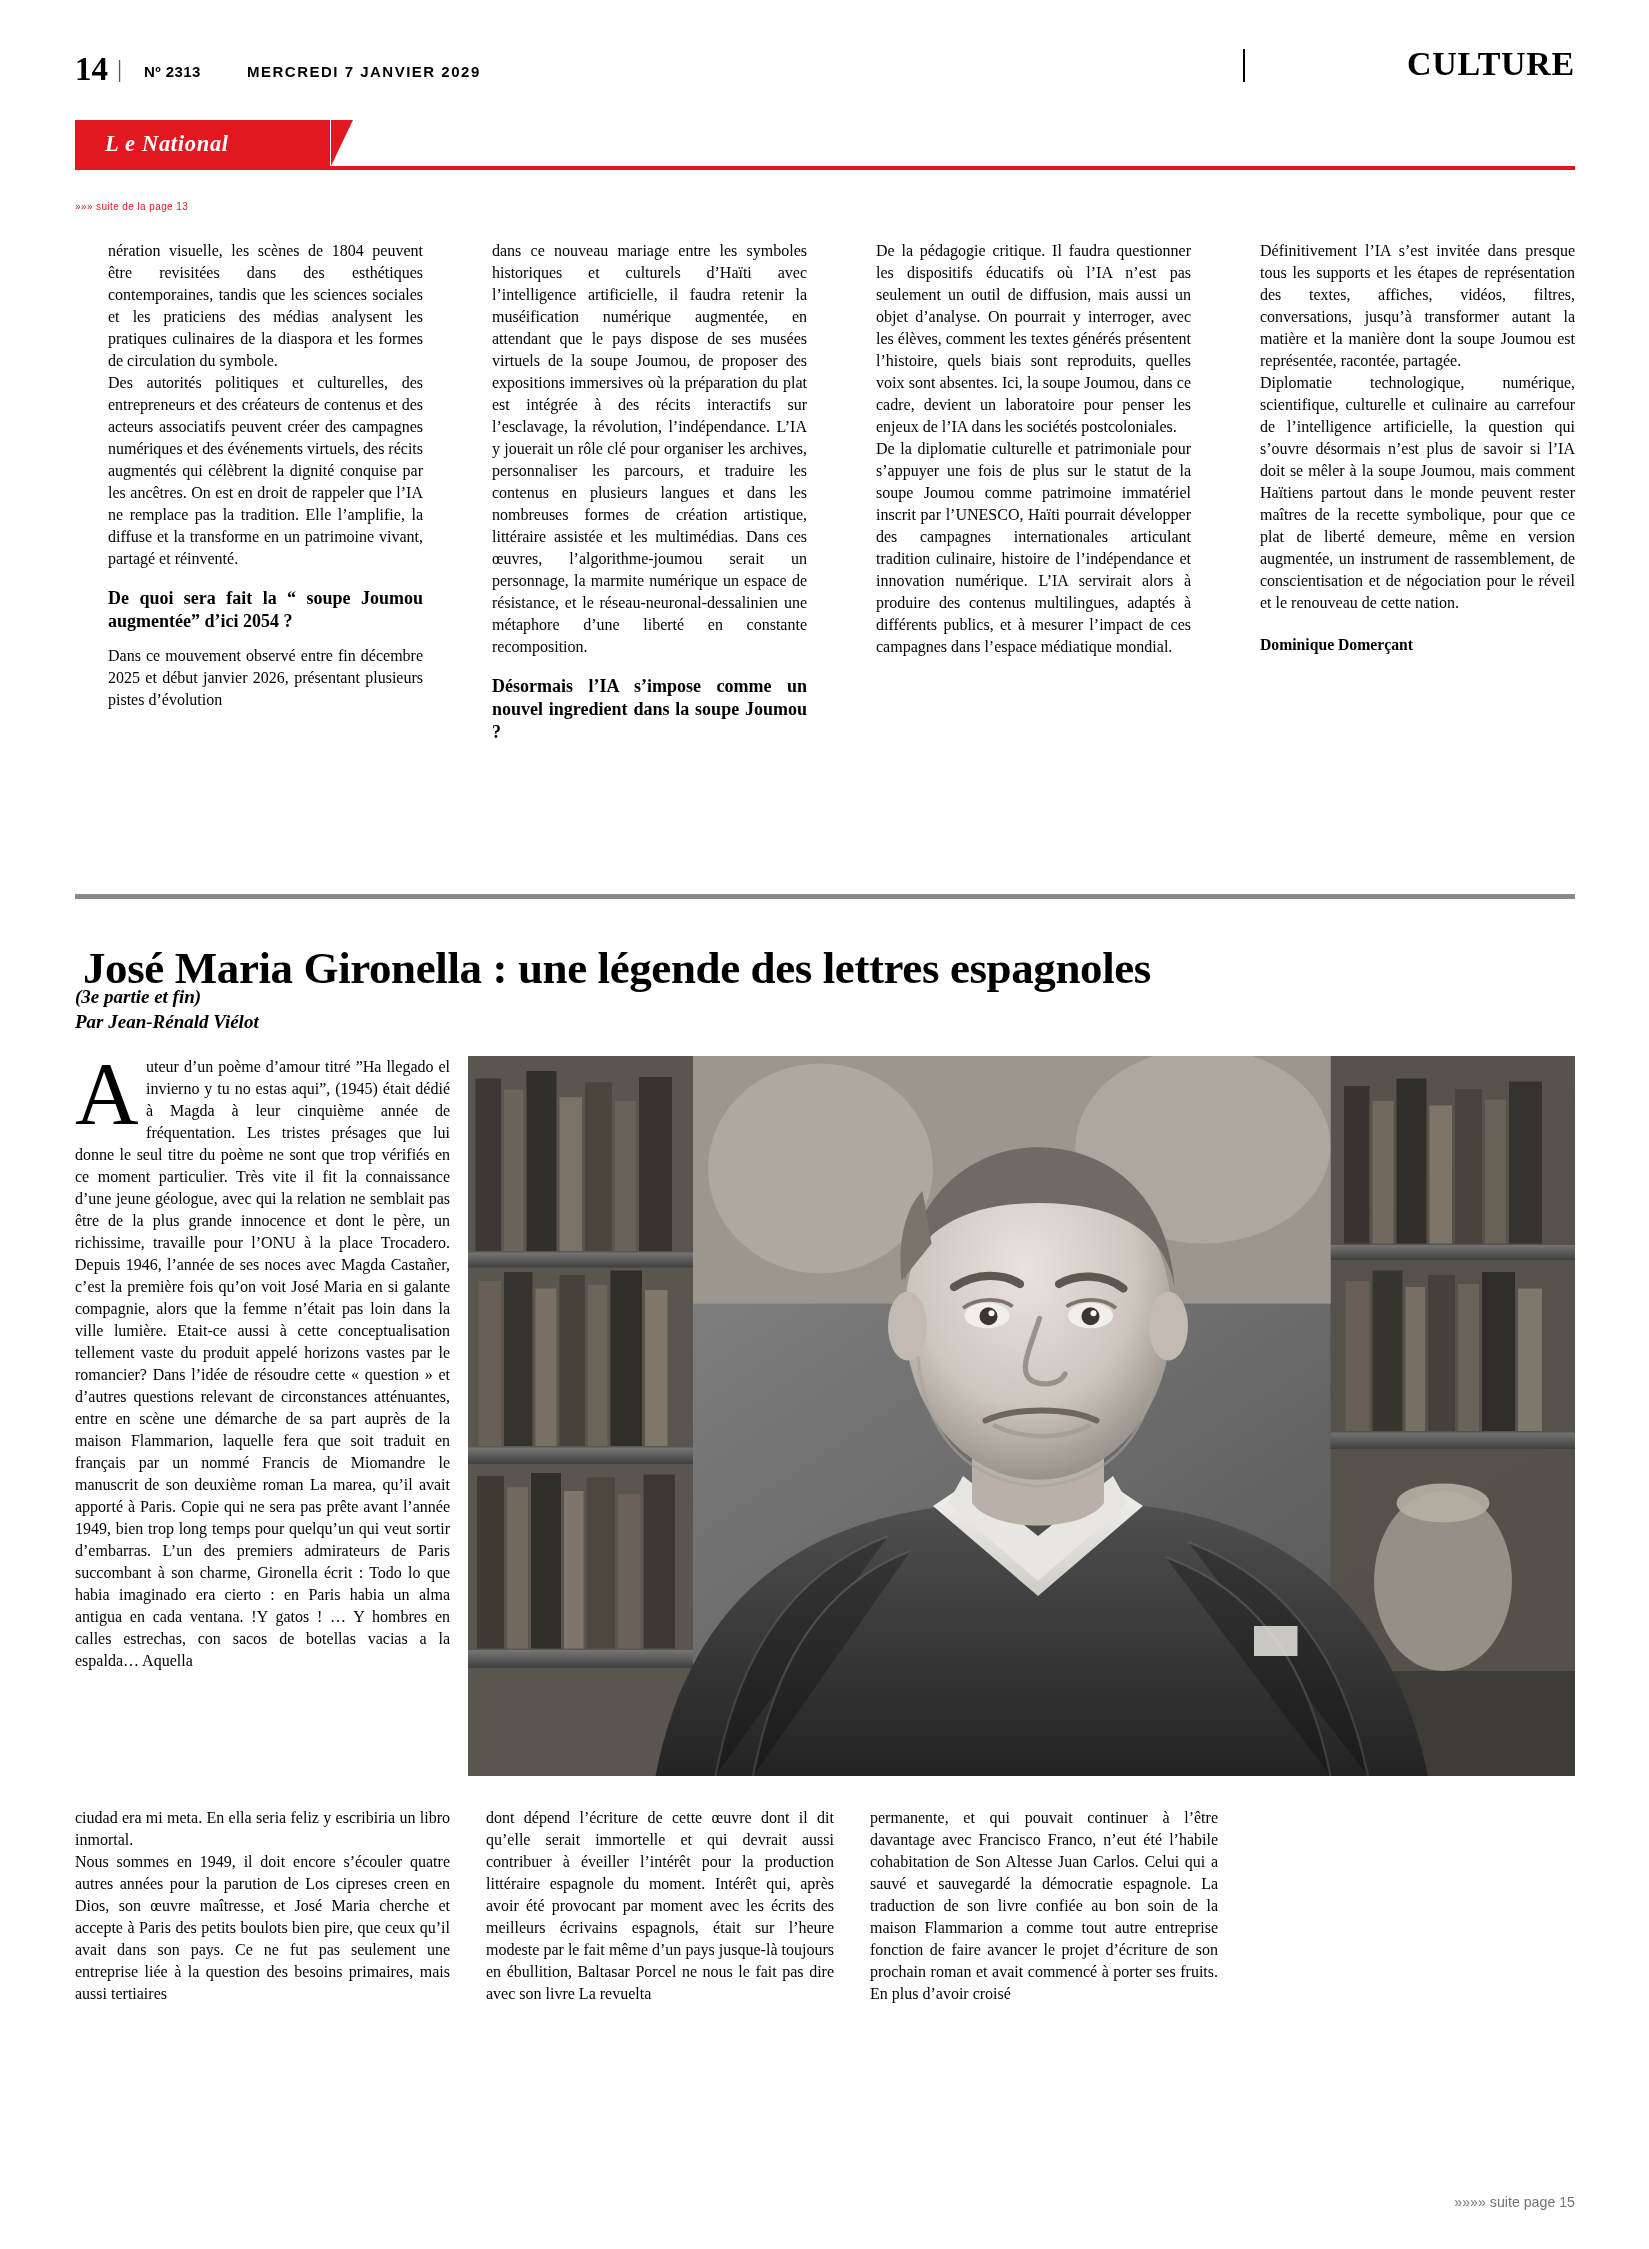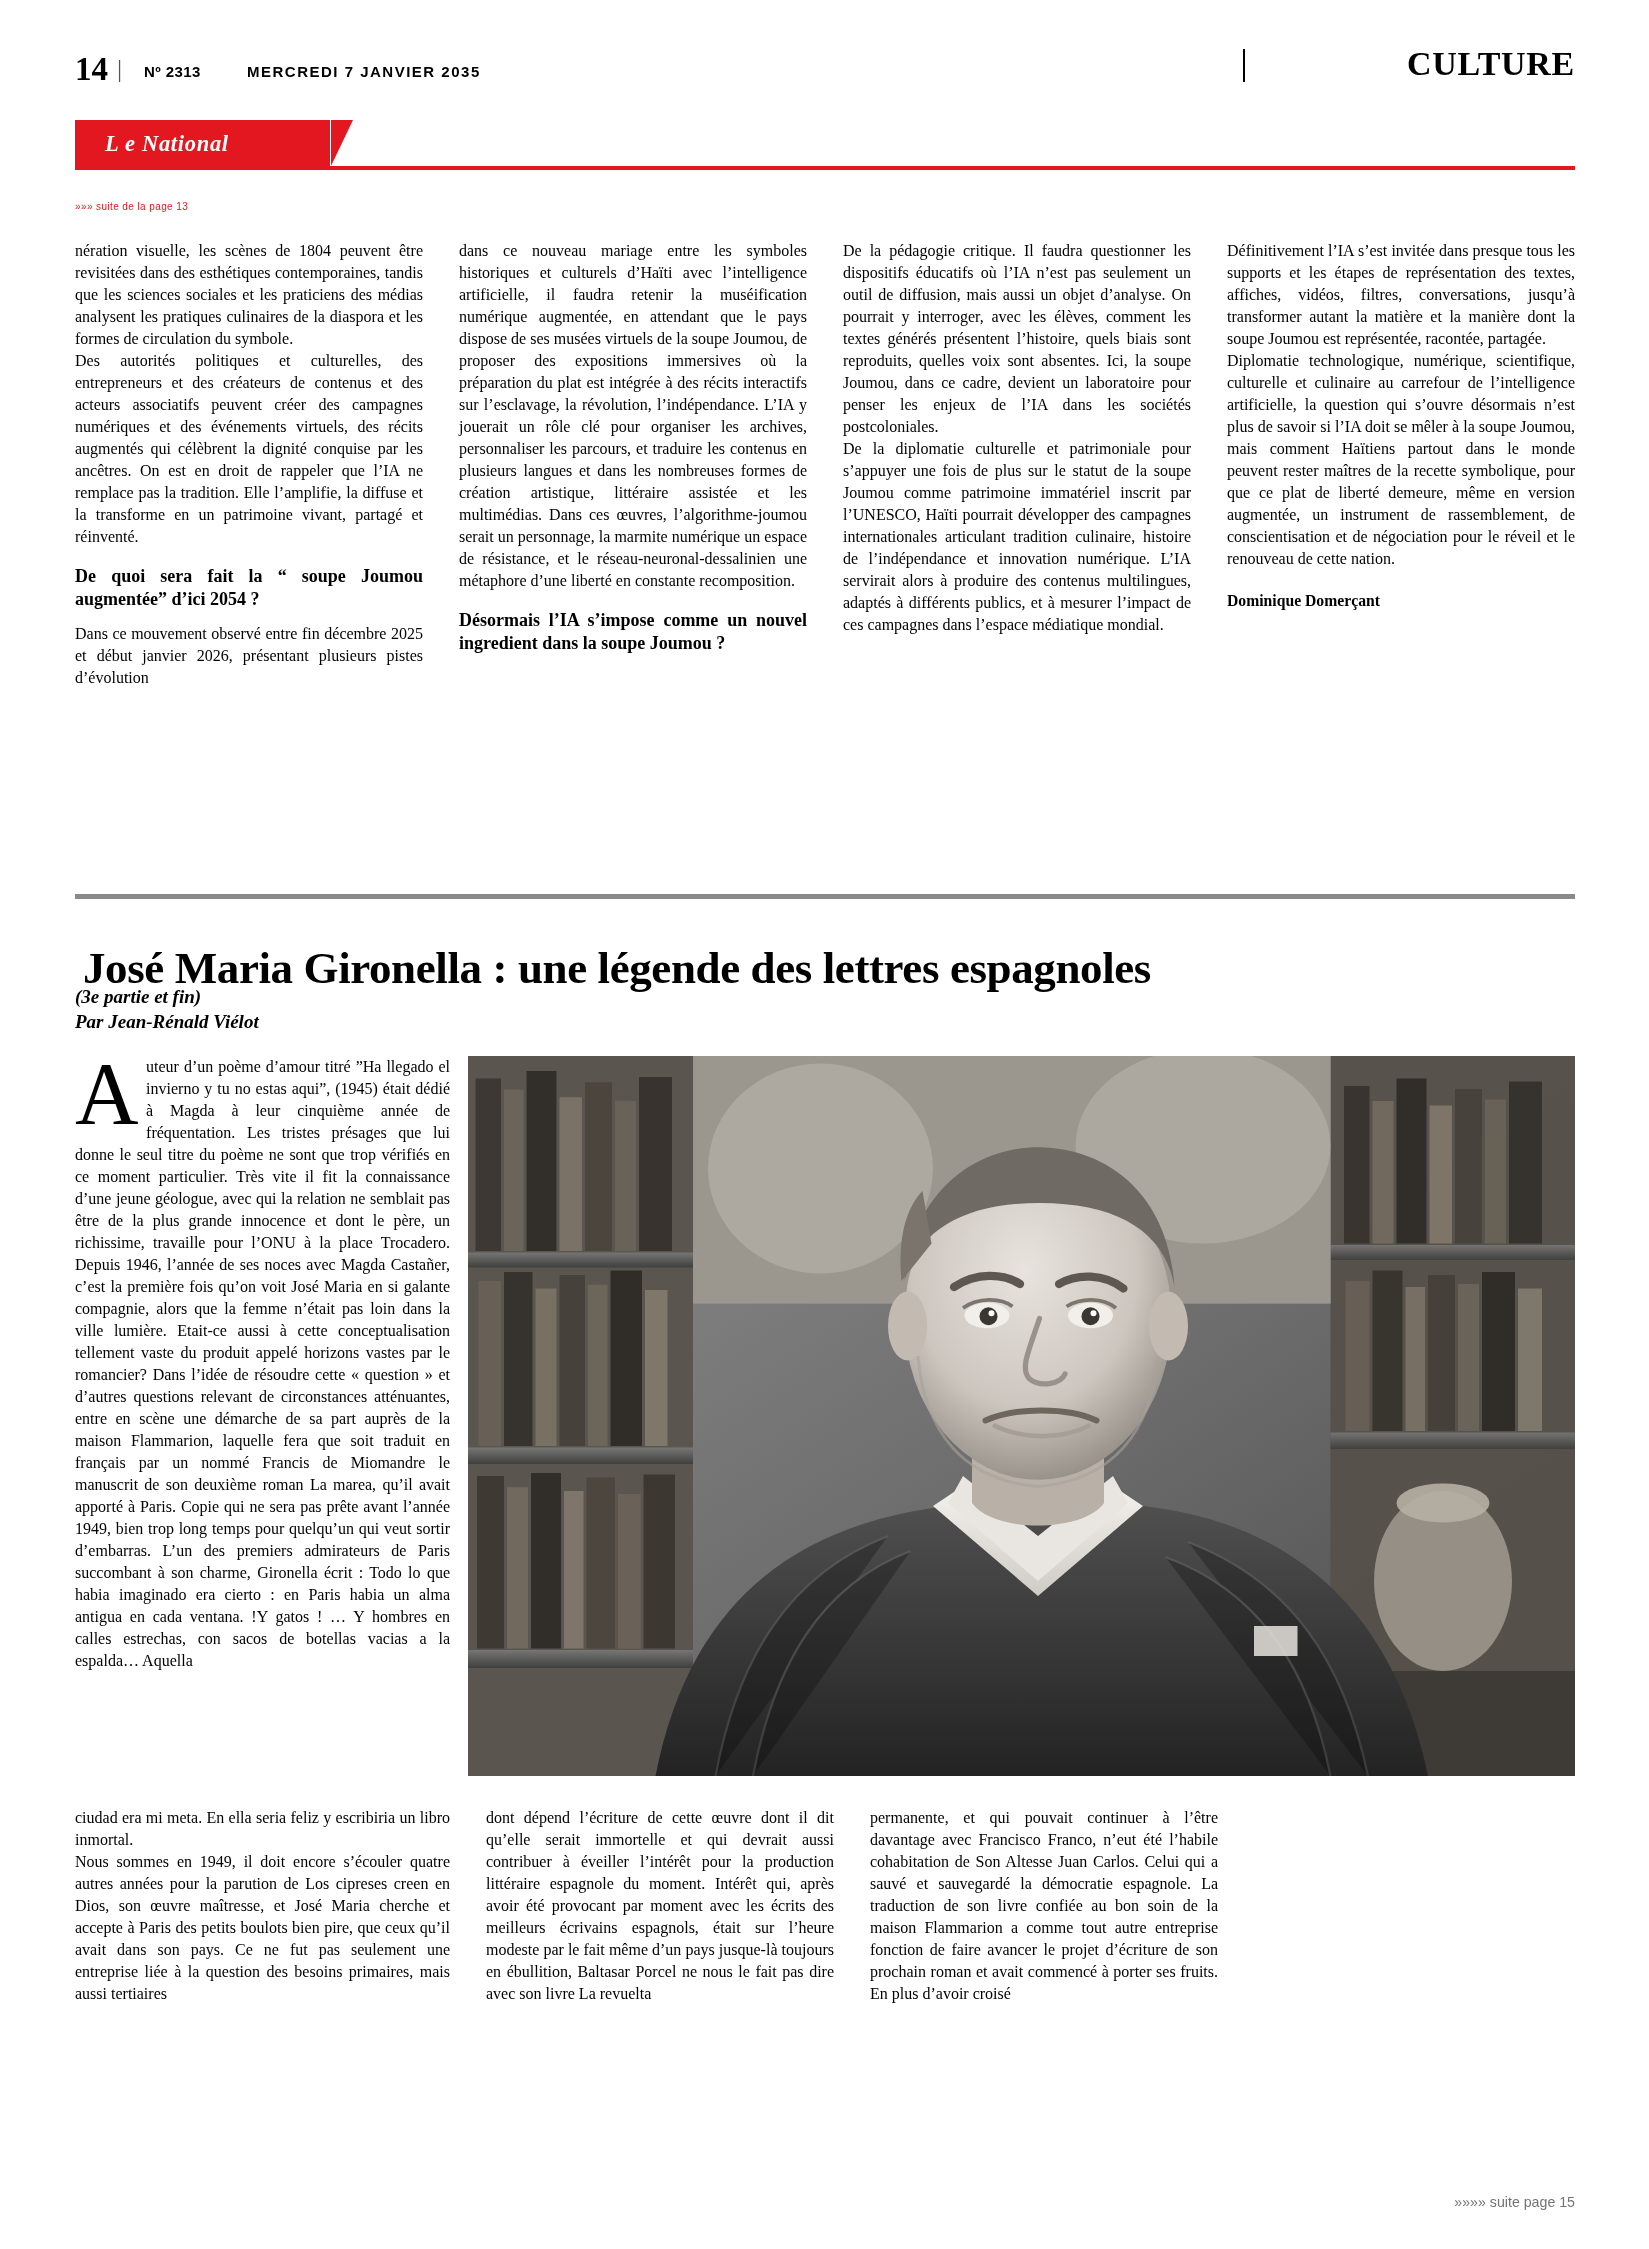--- a/index.html
+++ b/index.html
@@ -145,20 +145,21 @@
     width: 1500px;
     display: flex;
     gap: 36px;
   }
   .col {
     width: 348px;
     font-size: 16px;
     line-height: 22px;
     text-align: justify;
     hyphens: auto;
+    margin-left: 33px;
   }
   .col p {
     margin: 0 0 0 0;
     text-indent: 0;
   }
   .col p + p { margin-top: 0; }
   .subhead {
     font-weight: bold;
     font-size: 18px;
     line-height: 23px;
@@ -260,21 +261,21 @@
 </style>
 </head>
 <body>
 
 <div class="page">
 
   <div class="masthead">
     <span class="page-number">14</span>
     <span class="masthead-sep">|</span>
     <span class="issue-no">Nº 2313</span>
-    <span class="issue-date">MERCREDI  7  JANVIER  2035</span>
+    <span class="issue-date">MERCREDI  7  JANVIER  2029</span>
     <span class="section-bar"></span>
     <span class="section-title">CULTURE</span>
   </div>
 
   <div class="brand-band">
     <div class="brand-red"></div>
     <div class="brand-name">L e National</div>
     <div class="brand-rule"></div>
   </div>
 

